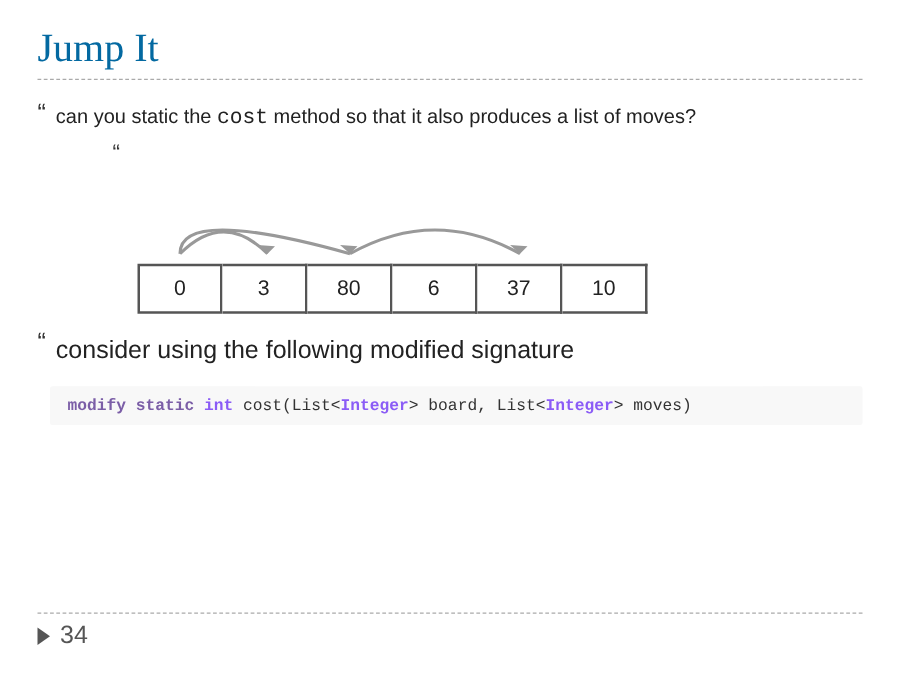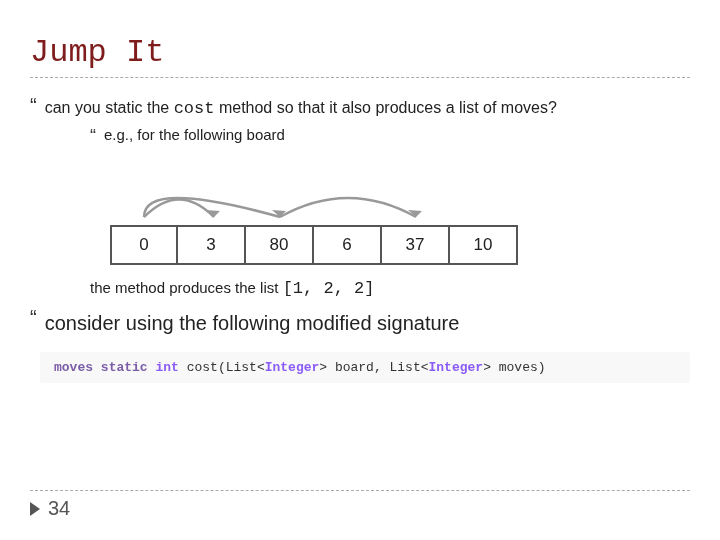--- a/index.html
+++ b/index.html
@@ -17,26 +17,25 @@
       width: 720px;
       height: 540px;
       padding: 20px 30px 20px 30px;
       display: flex;
       flex-direction: column;
     }
 
     .title {
       font-size: 32px;
       font-weight: normal;
-      color: #7f1d1d;
+      color: #0369a1;
       margin-bottom: 8px;
       padding-bottom: 6px;
       border-bottom: 1px dashed #aaa;
-      font-family: Liberation Mono, monospace;
-      margin-top: 14px;
+      font-family: Liberation Serif, serif;
     }
 
     .content {
       flex: 1;
       padding-top: 10px;
     }
 
     .bullet-main {
       display: flex;
       align-items: flex-start;
@@ -187,21 +186,20 @@
 
     <div class="bullet-main">
       <span class="bullet-symbol">“</span>
       <span class="bullet-text">
         <span>can you static the </span><span class="mono">cost</span><span> method so that it also produces a list of moves?</span>
       </span>
     </div>
 
     <div class="sub-bullet">
       <span class="sub-bullet-symbol">“</span>
-      <span>e.g., for the following board</span>
     </div>
 
     <div class="array-container">
 
       <svg class="arcs-svg" width="420" height="48" viewBox="0 0 420 48">
 
         <path d="M 34 40 Q 69 5 104 40" fill="none" stroke="#999" stroke-width="2.5"></path>
         <path d="M 34 40 Q 34 2 170 40" fill="none" stroke="#999" stroke-width="2.5"></path>
         <path d="M 170 40 Q 238 2 306 40" fill="none" stroke="#999" stroke-width="2.5"></path>
 
@@ -212,31 +210,28 @@
       <div class="array-cells">
         <div class="array-cell">0</div>
         <div class="array-cell">3</div>
         <div class="array-cell">80</div>
         <div class="array-cell">6</div>
         <div class="array-cell">37</div>
         <div class="array-cell">10</div>
       </div>
     </div>
 
-    <div class="produces-line">
-      <span>the method produces the list </span><span class="mono">[1,&nbsp;2,&nbsp;2]</span>
-    </div>
 
     <div class="bullet-main-2">
       <span class="bullet-symbol">“</span>
       <span class="bullet-text">consider using the following modified signature</span>
     </div>
 
     <div class="code-block">
-      <span class="code-keyword">moves</span>
+      <span class="code-keyword">modify</span>
       <span> </span>
       <span class="code-keyword">static</span>
       <span> </span>
       <span class="code-type">int</span>
       <span> cost(List&lt;</span><span class="code-type">Integer</span><span>&gt; board, List&lt;</span><span class="code-type">Integer</span><span>&gt; moves)</span>
     </div>
 
   </div>
 
   <div class="footer">

